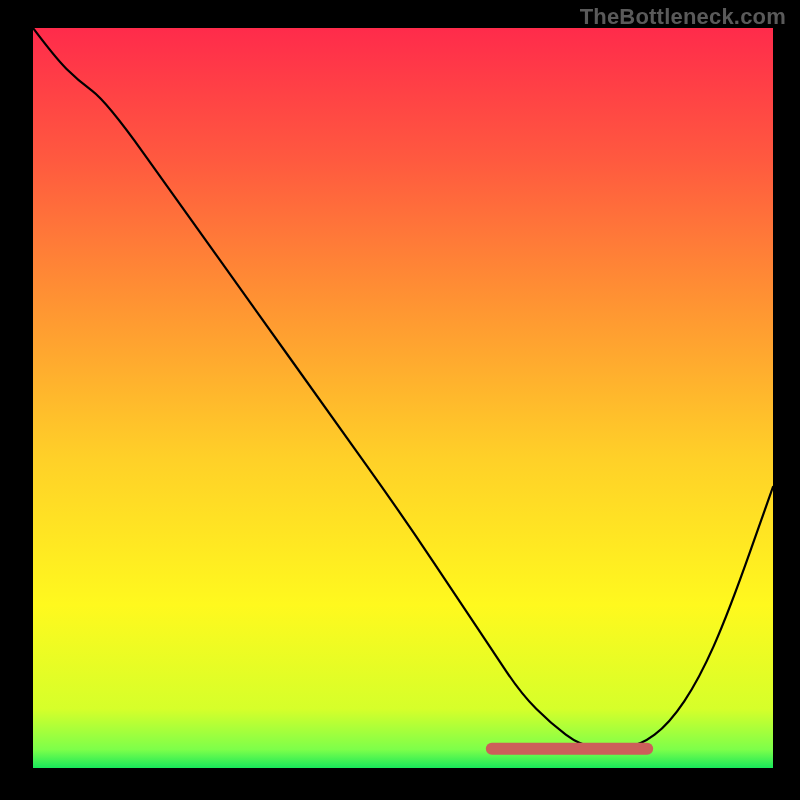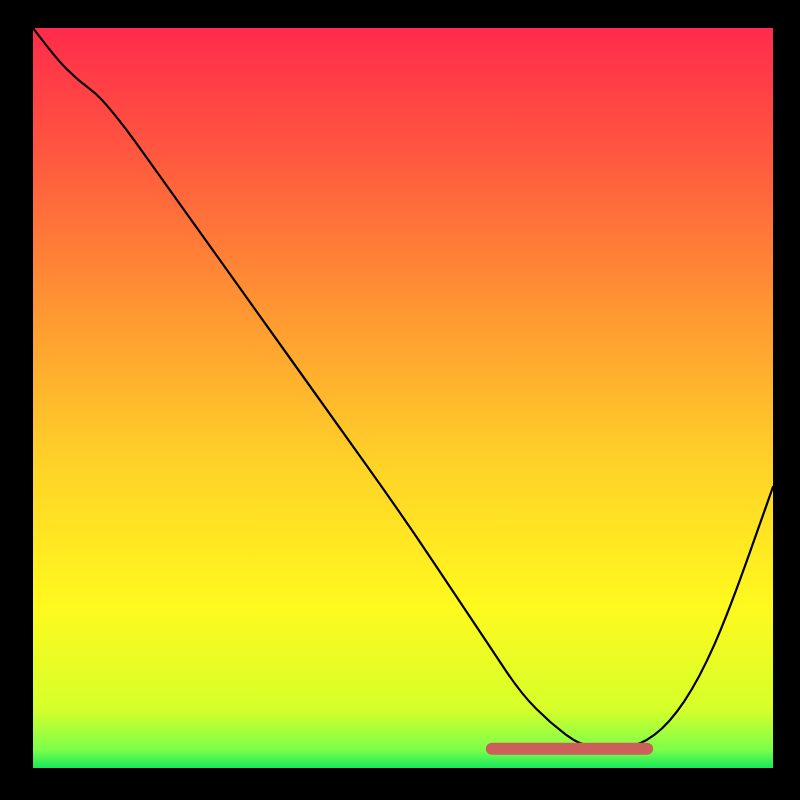--- a/index.html
+++ b/index.html
@@ -26,20 +26,21 @@
     top: 28px;
     width: 740px;
     height: 740px;
   }
   svg { display: block; }
 </style>
 </head>
 <body>
 <div class="container">
 
+  <div class="watermark">TheBottleneck.com</div>
 
   <div class="plot">
     <svg id="chart-svg" viewBox="0 0 740 740" width="740" height="740" preserveAspectRatio="none">
       <defs>
         <linearGradient id="bg-grad" x1="0" y1="0" x2="0" y2="1">
           <stop id="g0" offset="0%" stop-color="#ff2b4b"></stop>
           <stop id="g1" offset="18%" stop-color="#ff5a3f"></stop>
           <stop id="g2" offset="38%" stop-color="#ff9632"></stop>
           <stop id="g3" offset="58%" stop-color="#ffd028"></stop>
           <stop id="g4" offset="78%" stop-color="#fff91e"></stop>

